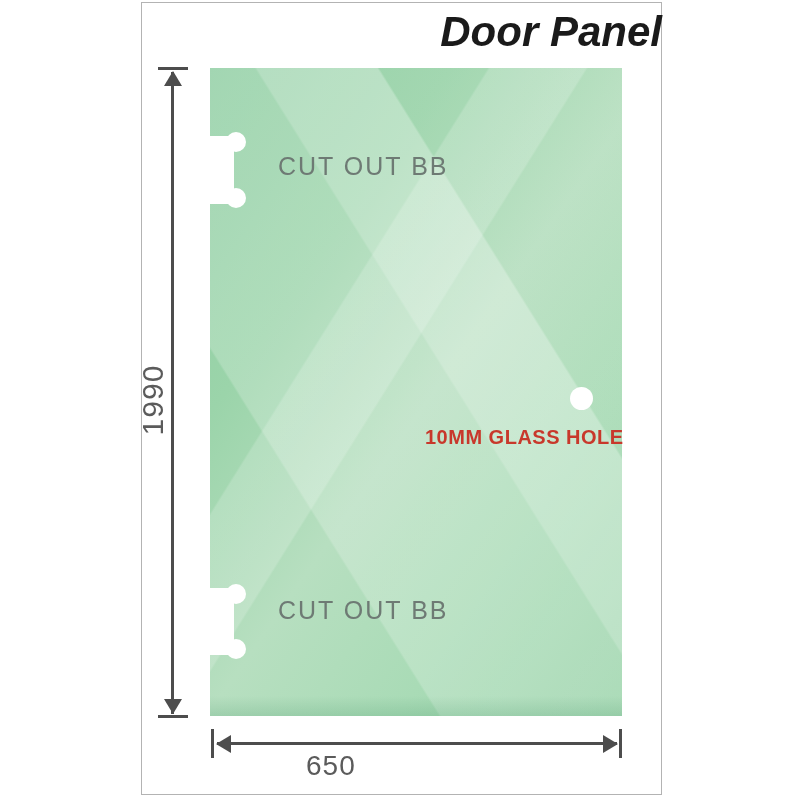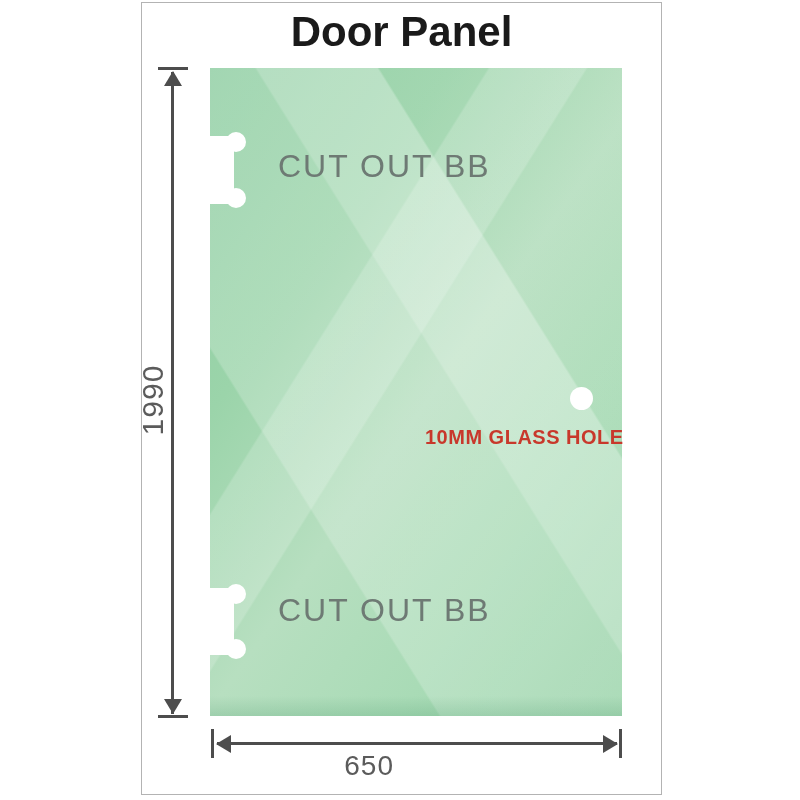--- a/index.html
+++ b/index.html
@@ -2,43 +2,43 @@
 <html><head>
 <meta charset="utf-8">
 <style>
   html,body{margin:0;padding:0;background:#ffffff;}
   body{width:800px;height:800px;position:relative;overflow:hidden;
        font-family:"Liberation Sans", sans-serif;}
 
   .frame{position:absolute;left:141px;top:2px;width:519px;height:791px;
          border:1px solid #b3b3b3;background:#ffffff;}
 
-  .title{position:absolute;left:141px;top:8px;width:521px;text-align:center;
-         font-size:42px;font-weight:bold;color:#1a1a1a;letter-spacing:0px;}
+  .title{position:absolute;left:141px;top:8px;width:521px;text-align:right;
+         font-size:42px;font-weight:bold;color:#1a1a1a;letter-spacing:0px;font-style:italic;}
 
   
   .glass{position:absolute;left:210px;top:68px;width:412px;height:648px;
     background:
       linear-gradient(0deg, rgba(70,150,105,0.22) 0px, rgba(70,150,105,0) 20px),
       linear-gradient(122deg, rgba(255,255,255,0) 34%, rgba(255,255,255,0.18) 34.3%, rgba(255,255,255,0.18) 46%, rgba(255,255,255,0) 46.3%),
       linear-gradient(58deg, rgba(255,255,255,0) 28%, rgba(255,255,255,0.20) 28.3%, rgba(255,255,255,0.20) 55%, rgba(255,255,255,0.34) 55.3%, rgba(255,255,255,0.34) 70%, rgba(255,255,255,0.08) 70.3%),
       linear-gradient(125deg, #8bcc9f 0%, #9bd4aa 28%, #b7dfc0 52%, #a9dbb6 74%, #97d2a7 100%);
   }
 
   
   .cutout{position:absolute;left:208px;width:26px;background:#ffffff;}
   .cutout.top{top:136px;height:68px;}
   .cutout.bottom{top:588px;height:67px;}
   .lobe{position:absolute;width:20px;height:20px;border-radius:50%;background:#ffffff;}
   .cutout.top .lobe.l1{left:18px;top:-4px;}
   .cutout.top .lobe.l2{left:18px;top:52px;}
   .cutout.bottom .lobe.l1{left:18px;top:-4px;}
   .cutout.bottom .lobe.l2{left:18px;top:51px;}
 
-  .cutout-label{position:absolute;left:278px;font-size:32px;letter-spacing:2px;
+  .cutout-label{position:absolute;left:278px;font-size:25px;letter-spacing:2px;
                 color:#6e7a74;line-height:30px;}
   .cutout-label.top{top:151px;}
   .cutout-label.bottom{top:595px;}
 
   .hole{position:absolute;left:570px;top:387px;width:23px;height:23px;
         border-radius:50%;background:#ffffff;}
   .hole-label{position:absolute;left:425px;top:426px;font-size:20px;font-weight:bold;
               color:#c8382b;letter-spacing:0.5px;}
 
   
@@ -56,21 +56,21 @@
   .arr.down{left:164px;top:699px;border-left:9px solid transparent;
             border-right:9px solid transparent;border-top:15px solid #4d4d4d;}
   .arr.left{left:216px;top:735px;border-top:9px solid transparent;
             border-bottom:9px solid transparent;border-right:15px solid #4d4d4d;}
   .arr.right{left:603px;top:735px;border-top:9px solid transparent;
              border-bottom:9px solid transparent;border-left:15px solid #4d4d4d;}
 
   .vdim-label{position:absolute;left:103px;top:385px;width:100px;height:30px;
               line-height:30px;text-align:center;font-size:30px;color:#5b5b5b;
               transform:rotate(-90deg);letter-spacing:1px;}
-  .hdim-label{position:absolute;left:294px;top:750px;width:100px;text-align:right;
+  .hdim-label{position:absolute;left:306px;top:750px;width:100px;text-align:left;
               font-size:28px;color:#5b5b5b;letter-spacing:1px;}
 </style>
 </head>
 <body>
 
 <div class="frame"></div>
 
 <div class="title">Door Panel</div>
 
 <div class="glass"></div>

